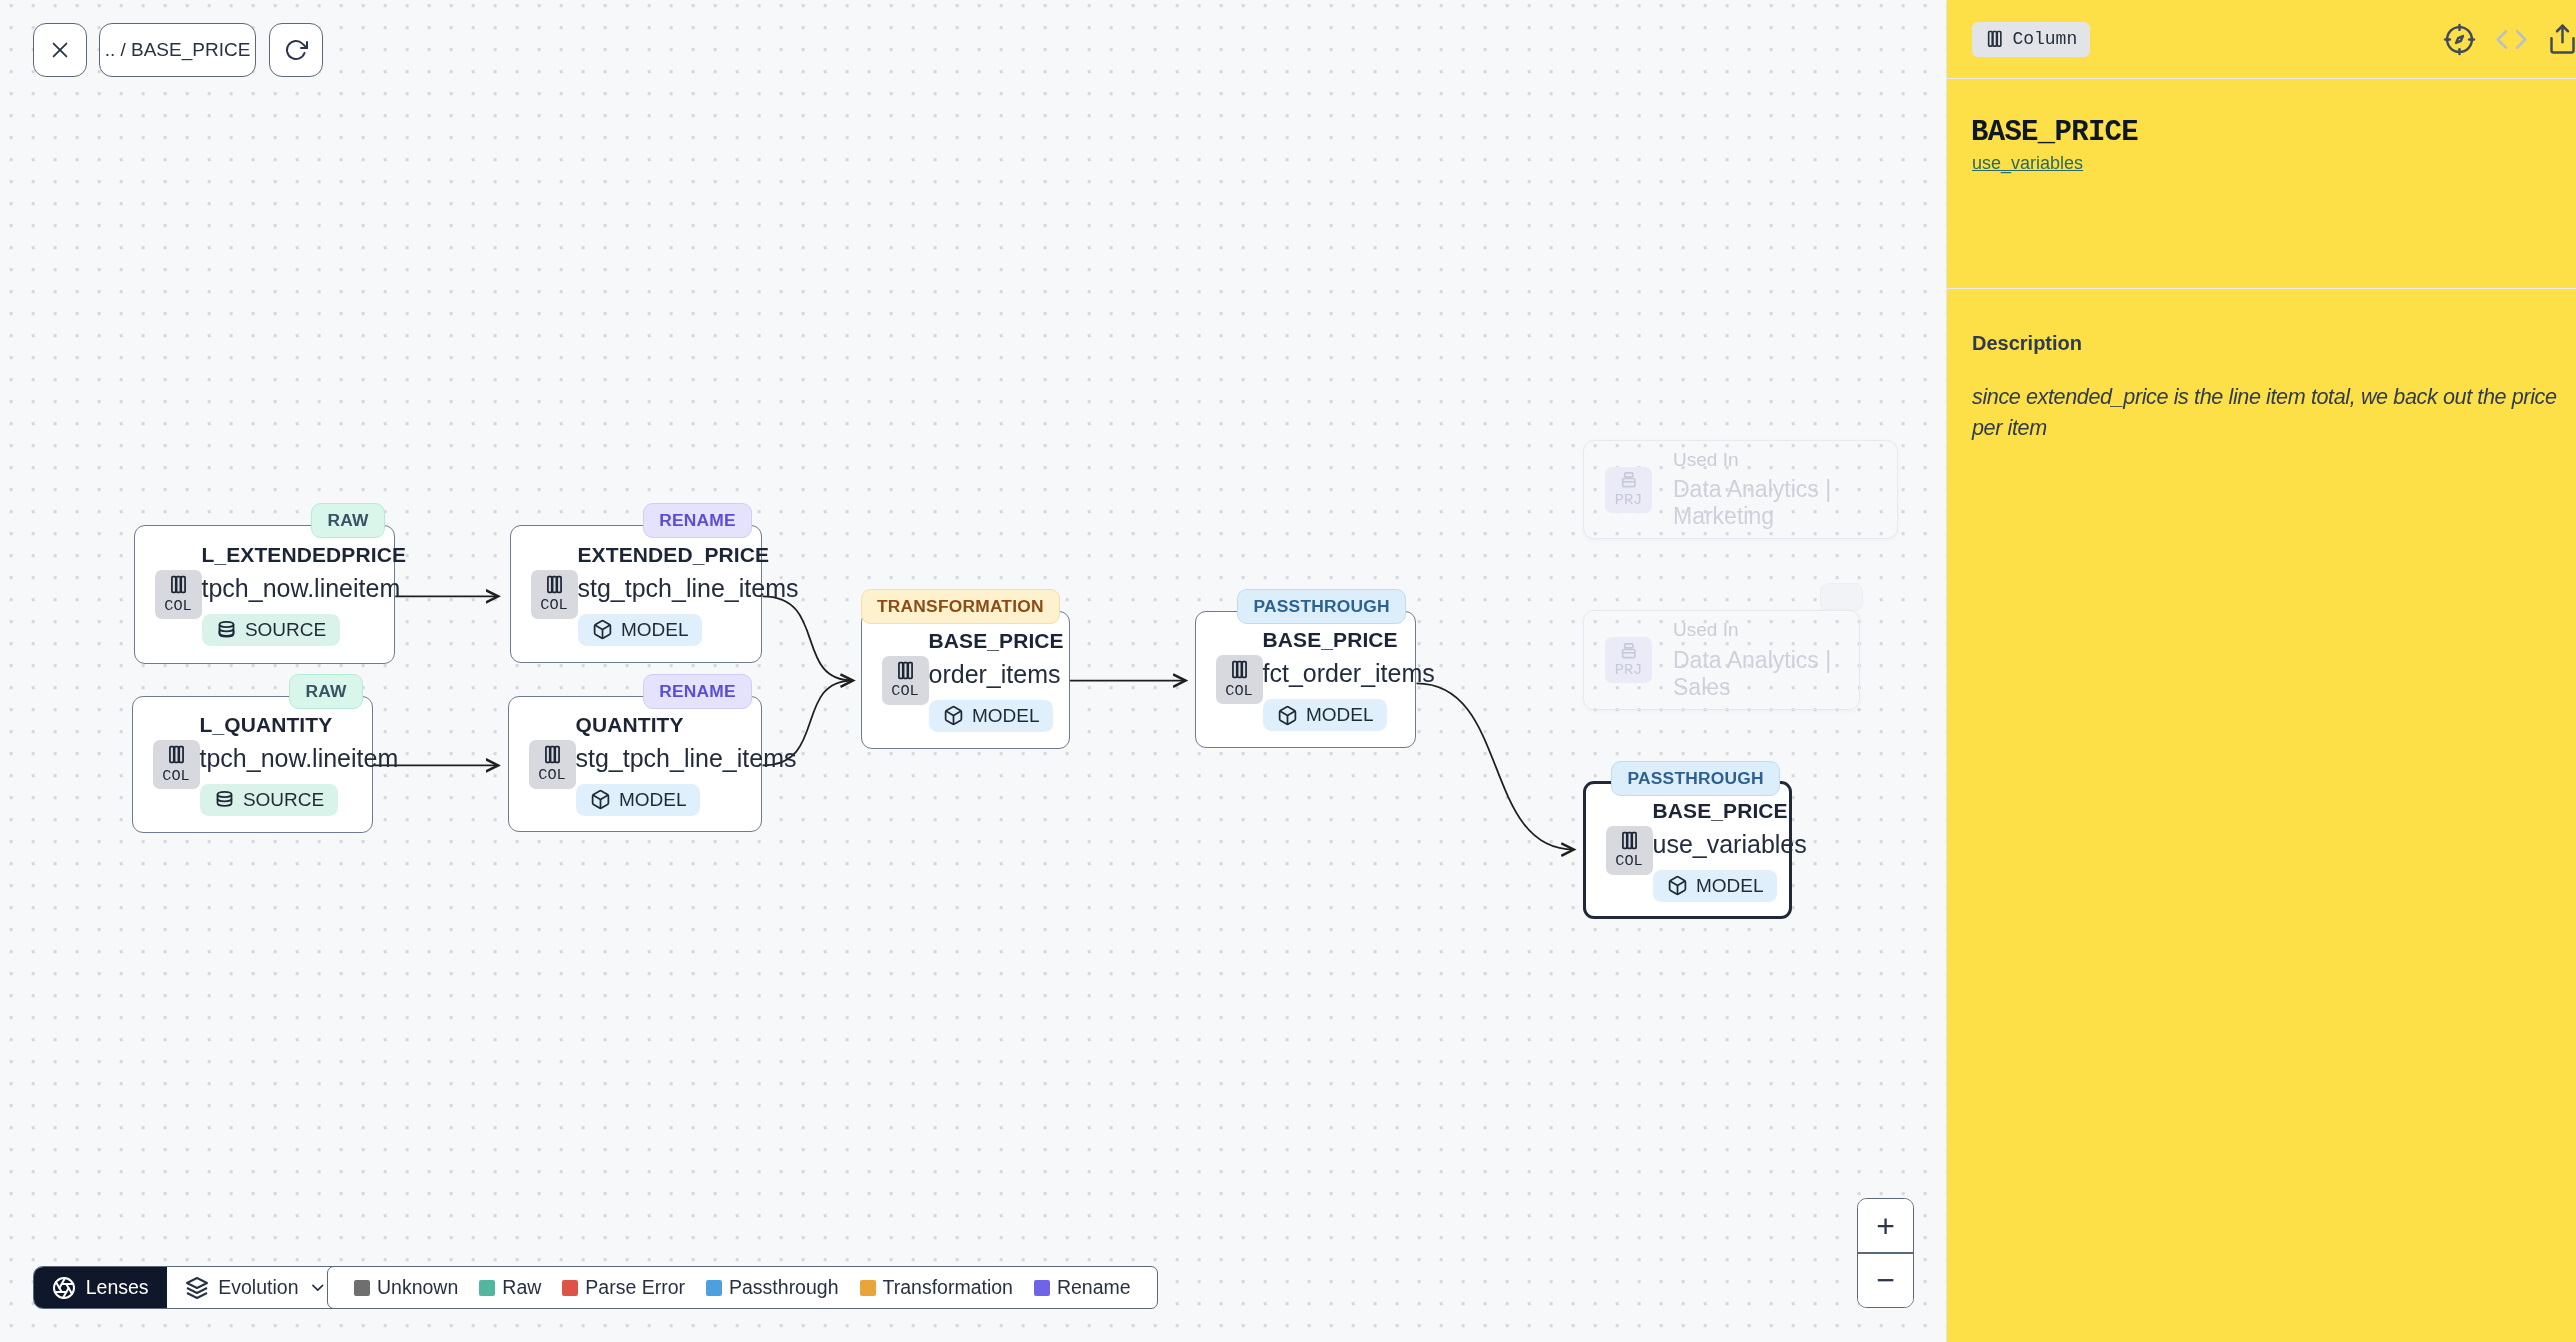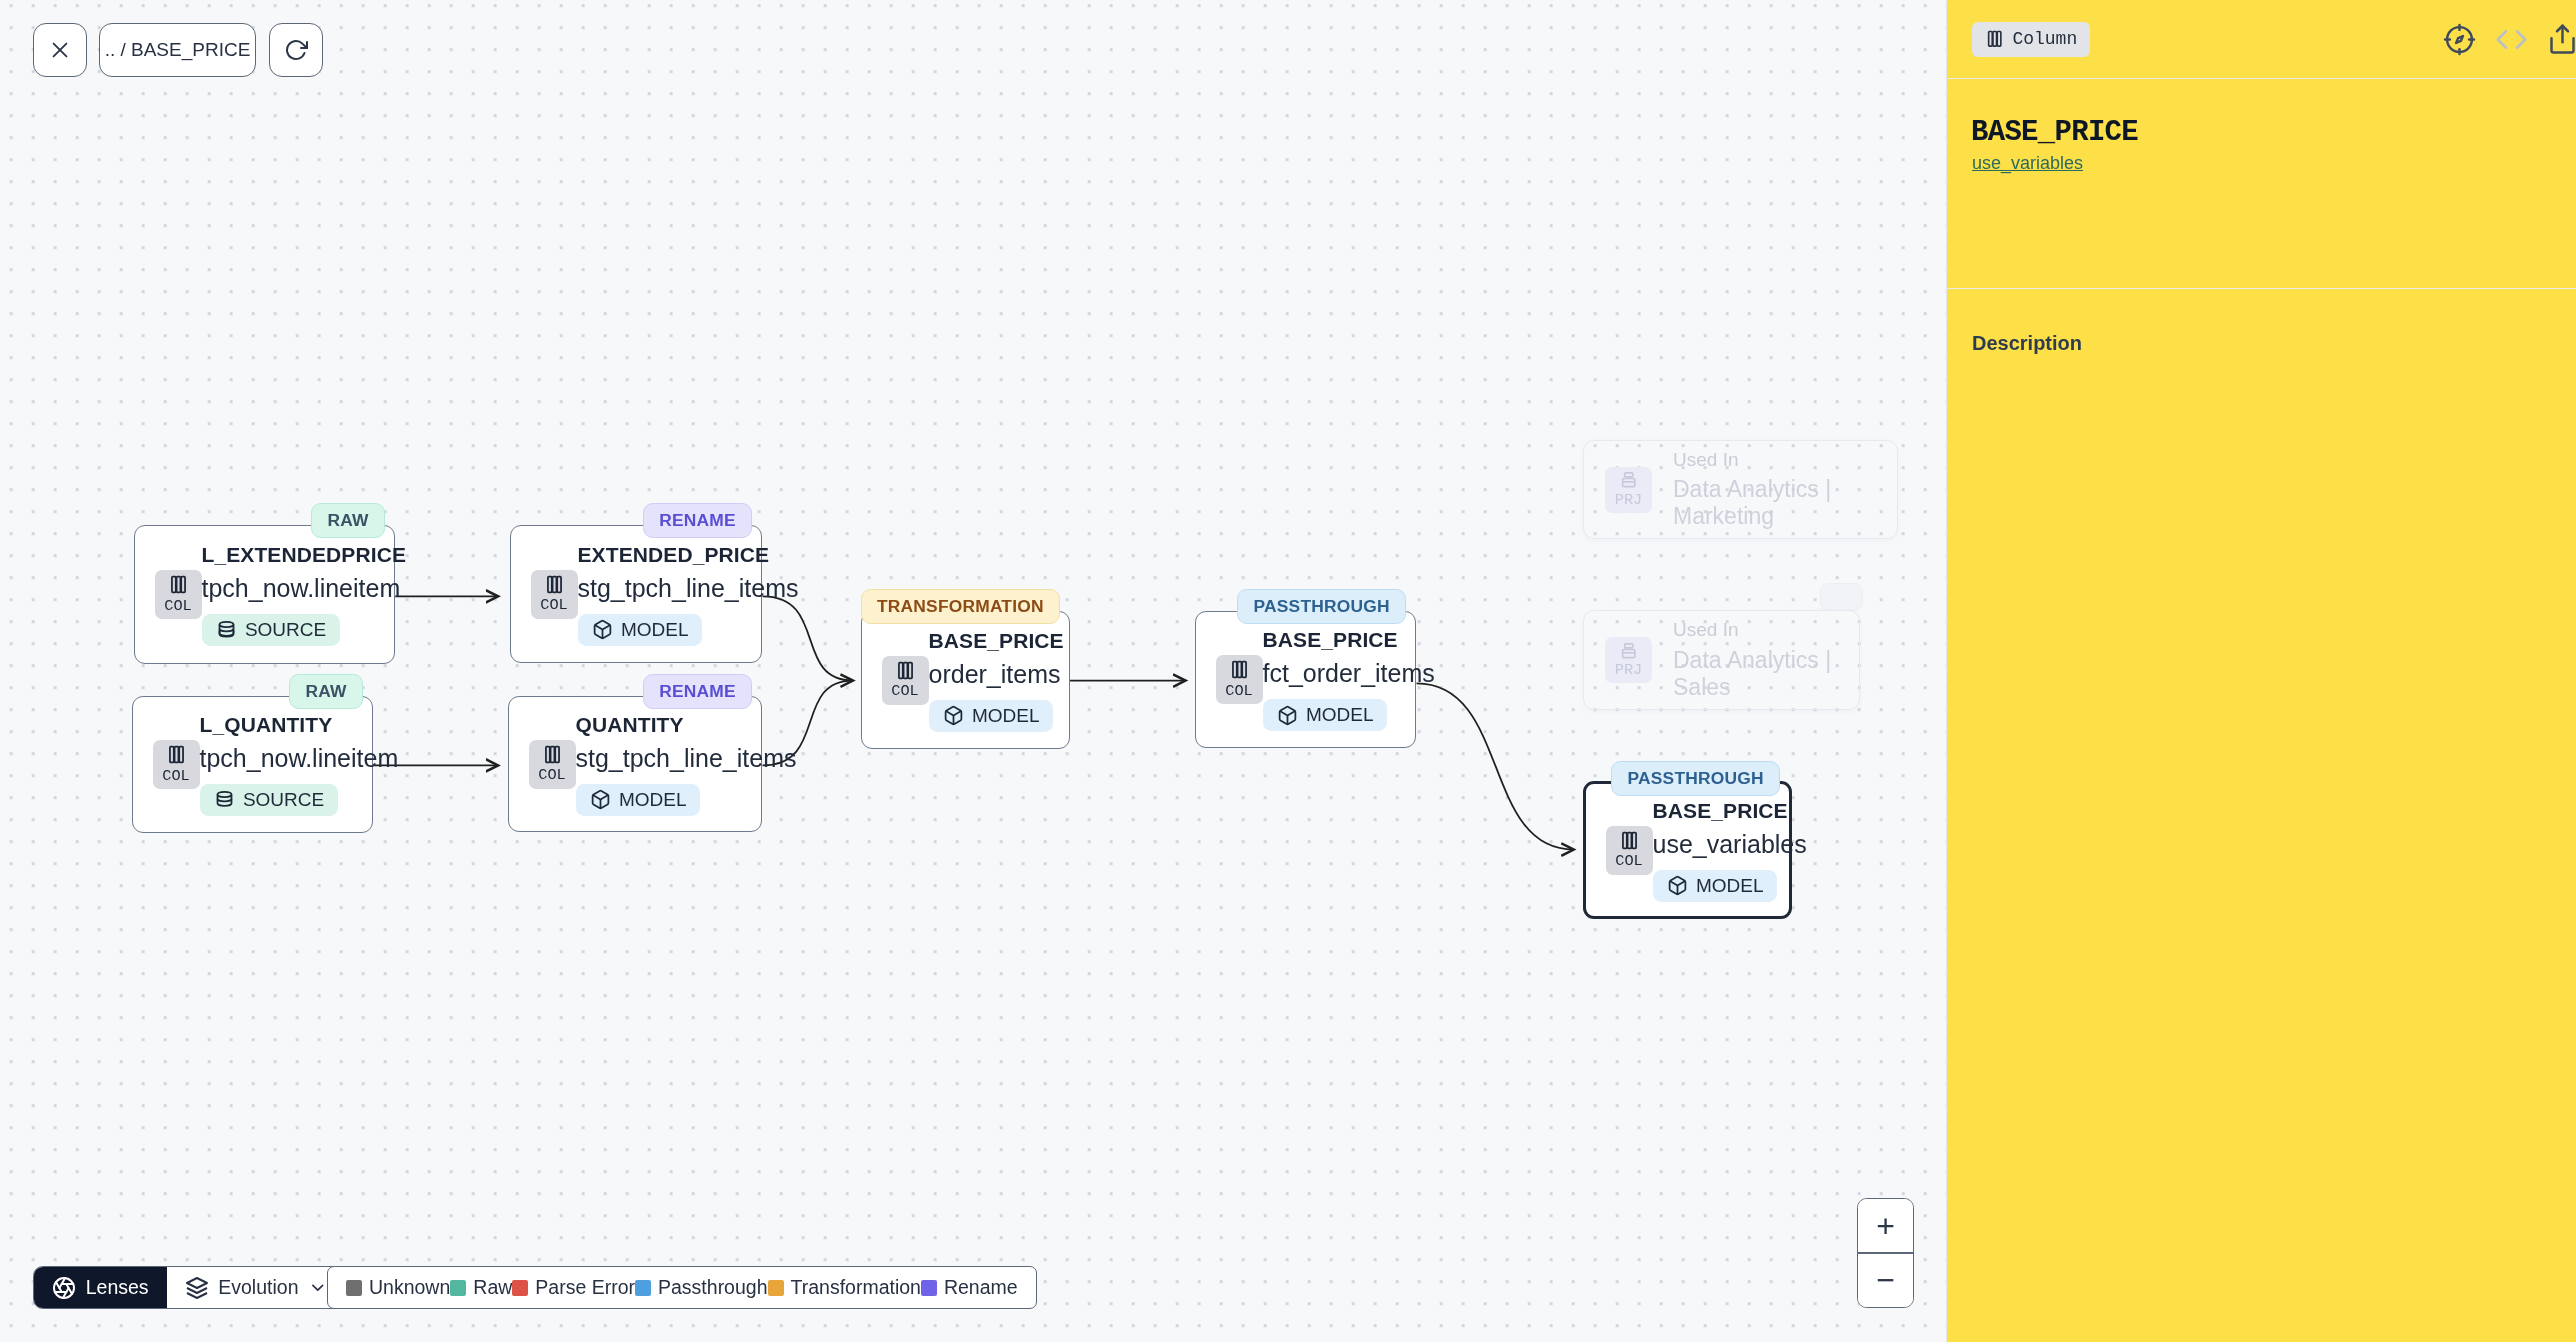--- a/index.html
+++ b/index.html
@@ -60,21 +60,21 @@
   
   .lens-group { position:absolute; left:33px; top:1266px; height:43px;
     border:1.7px solid #5c6878; border-radius:9.7px; display:flex;
     overflow:hidden; background:#fff; z-index:5; }
   .lens-seg { display:flex; align-items:center; gap:9.7px; padding:0 18px;
     background:#0f172a; color:#fff; font-size:19.5px; font-weight:500; }
   .evo-seg { display:flex; align-items:center; gap:9.7px; padding:0 18px;
     color:#273142; font-size:19.5px; font-weight:500; background:#fff; }
   .legend { position:absolute; left:327px; top:1266px; height:43px;
     border:1.7px solid #5c6878; border-radius:7px; background:#fff;
-    display:flex; align-items:center; padding:0 18px; z-index:5; }
+    display:flex; align-items:center; gap:21px; padding:0 26px; z-index:5; }
   .legend-item { display:flex; align-items:center; gap:7px;
     font-size:19.5px; font-weight:500; color:#273142; }
   .legend-swatch { width:16px; height:16px; border-radius:2.1px; flex:none; }
 
   
   .zoomctl { position:absolute; left:1857px; top:1198px; width:57px; height:110px;
     border:1.7px solid #5c6878; border-radius:9.7px; background:#fff;
     display:flex; flex-direction:column; overflow:hidden; z-index:5; }
   .zoomctl button { flex:1; border:none; background:#fff; font-size:32px;
     color:#2b3648; cursor:pointer; font-family:inherit; line-height:1; }
@@ -499,14 +499,15 @@
       </span>
     </div>
   </div>
 
   <div class="panel-title">BASE_PRICE</div>
   <a class="model-link" href="#">use_variables</a>
 
   <div class="tabs-divider"></div>
 
   <div class="desc-label">Description</div>
+  <div class="desc-body">since extended_price is the line item total, we back out the price per item</div>
 </div>
 
 
 </body></html>

